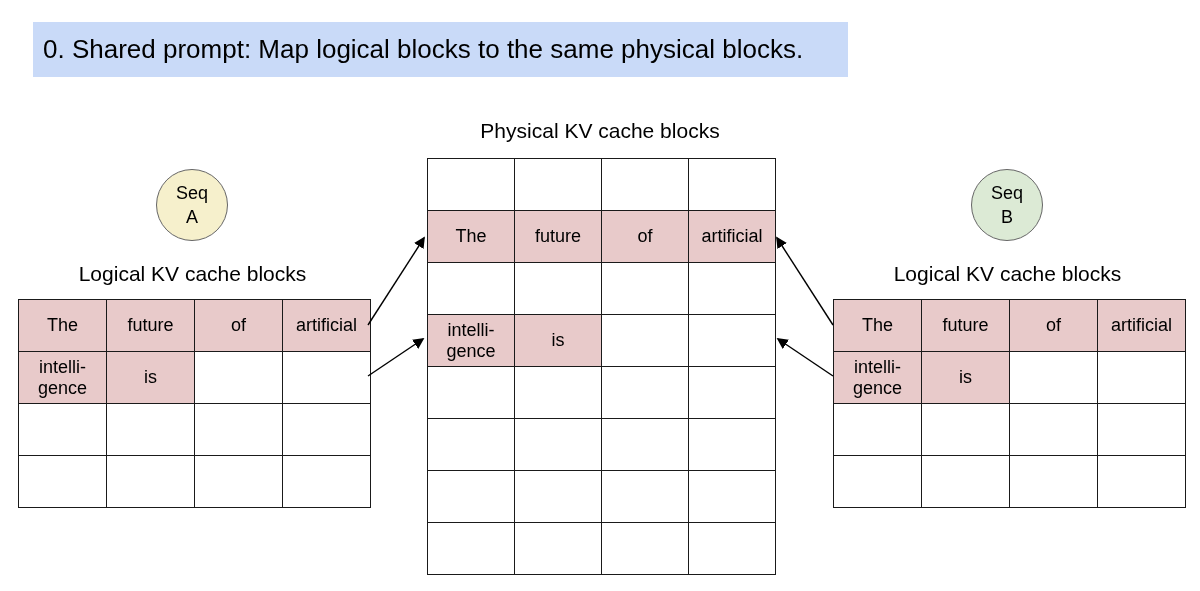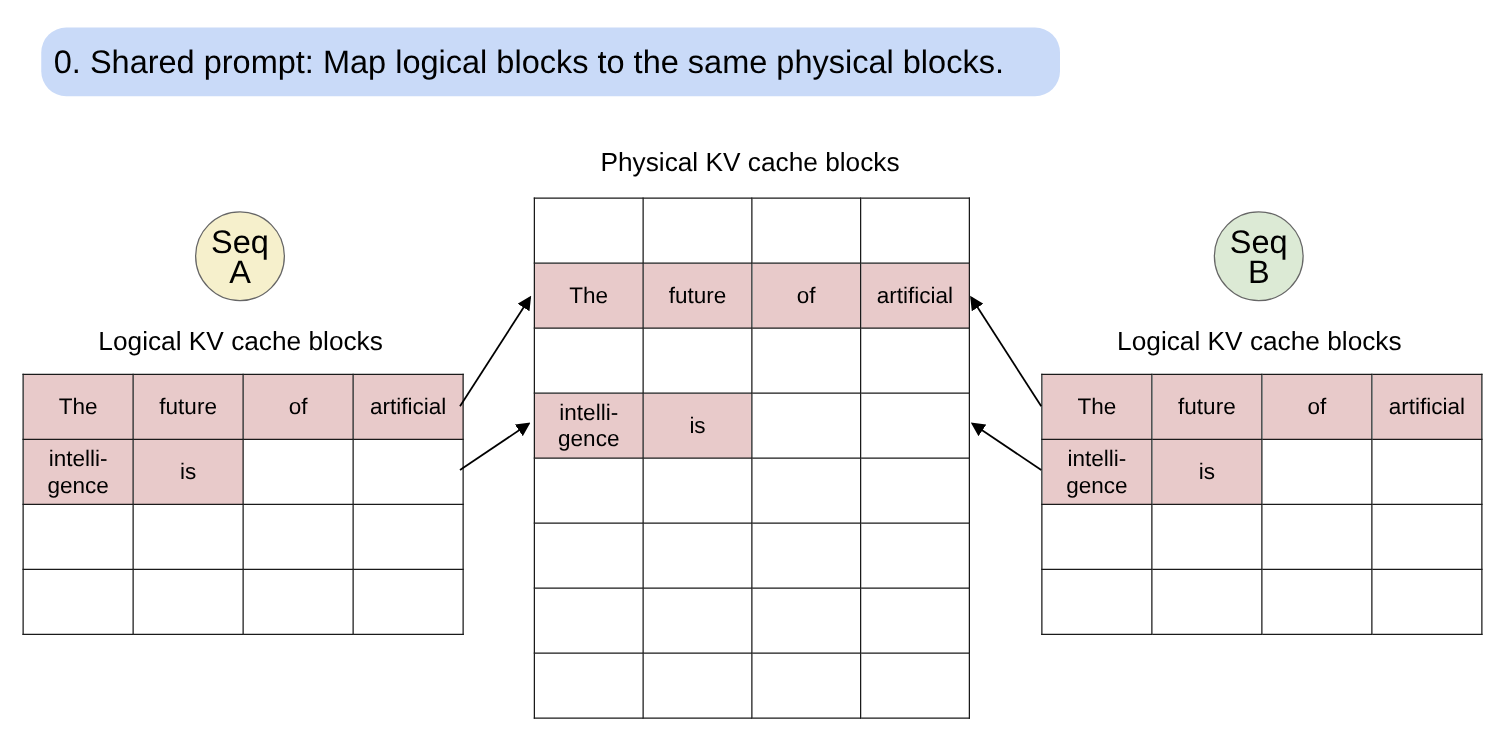--- a/index.html
+++ b/index.html
@@ -8,21 +8,21 @@
     background: #ffffff;
     font-family: "Liberation Sans", sans-serif;
     color: #000000;
     overflow: hidden;
   }
   .banner {
     position: absolute; left: 33px; top: 22px; width: 815px; height: 55px;
     background: var(--banner-bg);
     display: flex; align-items: center;
     padding-left: 10px; box-sizing: border-box;
-    font-size: 26px; white-space: nowrap; border-radius: 20px;
+    font-size: 26px; white-space: nowrap;
   }
   .diagram-title {
     position: absolute; font-size: 21px; text-align: center; white-space: nowrap;
   }
   .title-physical { left: 427px; top: 119px; width: 346px; }
   .title-logical-a { left: 18px;  top: 262px; width: 349px; }
   .title-logical-b { left: 833px; top: 262px; width: 349px; }
 
   table.kv {
     position: absolute; border-collapse: collapse; table-layout: fixed;
@@ -39,21 +39,21 @@
   table.phys { left: 427px; top: 158px; }
   table.phys td { width: 86px; height: 51px; }
   table.log-a { left: 18px; top: 299px; }
   table.log-b { left: 833px; top: 299px; }
   table.log-a td, table.log-b td { width: 87px; height: 51px; }
 
   .seq-badge {
     position: absolute; width: 72px; height: 72px; border-radius: 50%;
     border: 1.5px solid var(--circle-border);
     display: flex; flex-direction: column; align-items: center; justify-content: center;
-    font-size: 26px; line-height: 24px; text-align: right;
+    font-size: 18px; line-height: 24px; text-align: right;
     box-sizing: border-box;
   }
   .seq-a { left: 156px; top: 169px; background: var(--seq-a-fill); }
   .seq-b { left: 971px; top: 169px; background: var(--seq-b-fill); }
 
   svg.arrows {
     position: absolute; left: 0; top: 0; width: 1200px; height: 591px;
     pointer-events: none;
   }
   svg.arrows line { stroke: var(--arrow); stroke-width: 1.4; }

